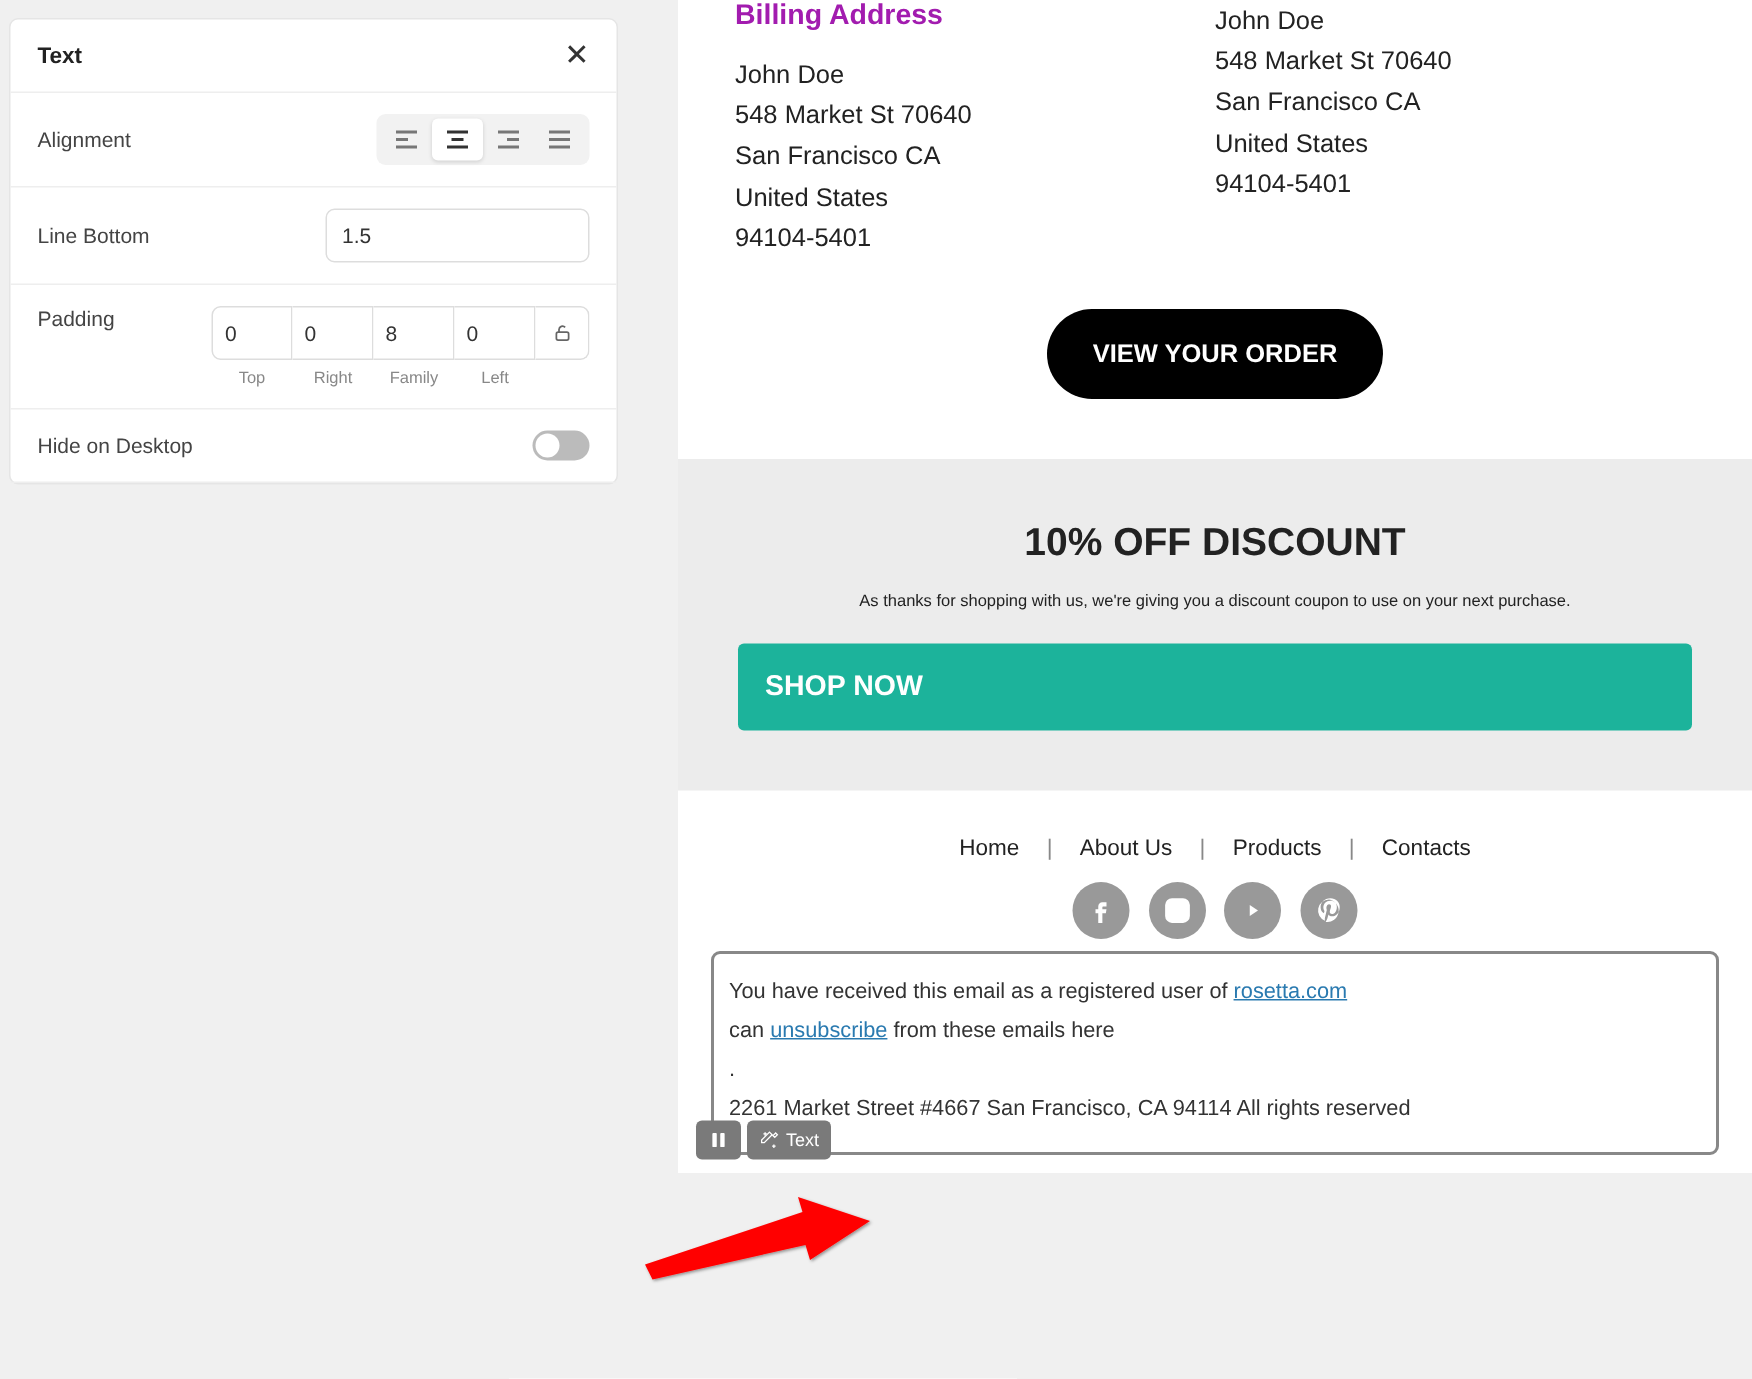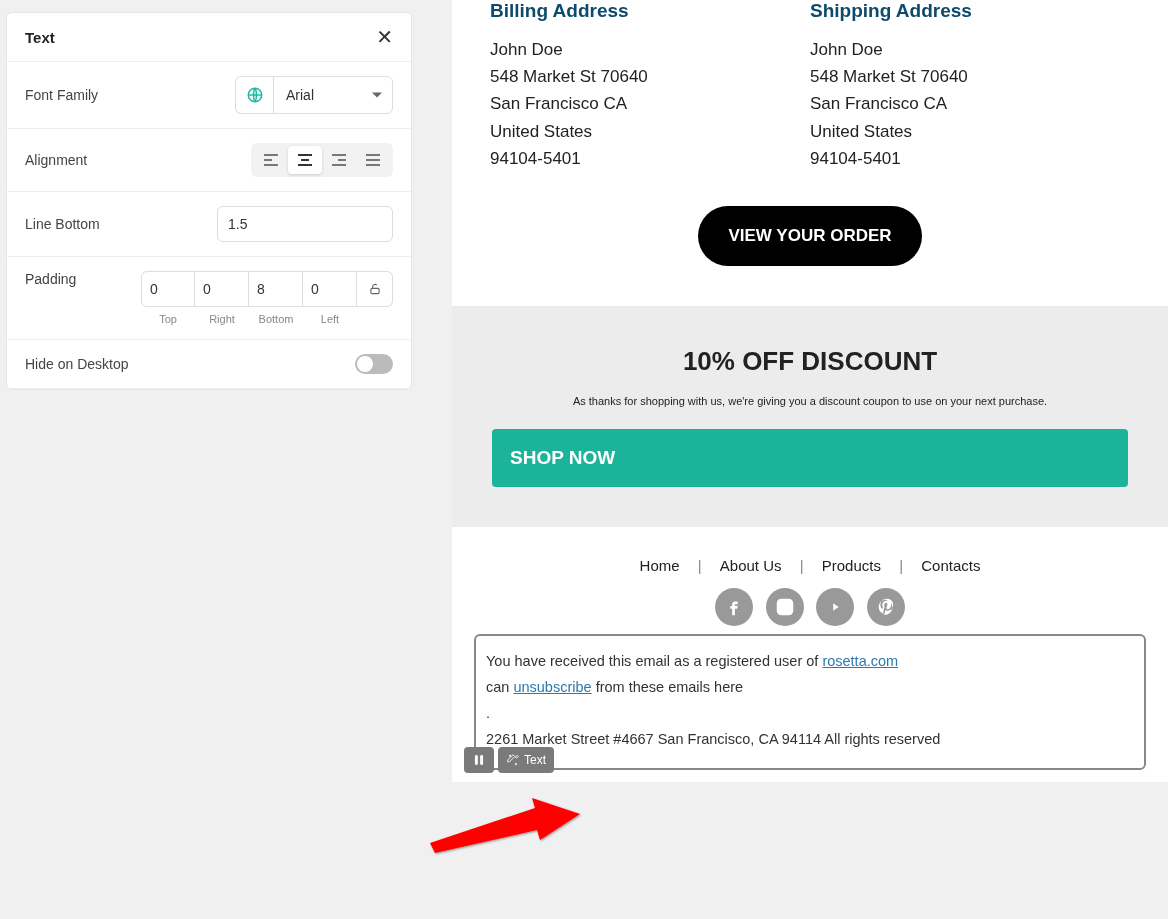--- a/index.html
+++ b/index.html
@@ -138,21 +138,21 @@
   
   .canvas {
     position: absolute;
     left: 452px; top: 0;
     width: 716px;
     background: #fff;
   }
 
   .addr-wrap { display: flex; padding: 0 38px; }
   .addr-col { flex: 1; }
-  .addr-h { font-size: 19px; font-weight: 700; color: #0c4a6e; margin-bottom: 14px; }
+  .addr-h { font-size: 19px; font-weight: 700; color: #a21caf; margin-bottom: 14px; }
   .addr-line { font-size: 17px; color: #222; line-height: 1.6; }
 
   .view-order-wrap { text-align: center; padding: 34px 0 40px; }
   .view-order-btn {
     display: inline-block;
     background: #000; color: #fff;
     font-size: 17px; font-weight: 700;
     padding: 20px 30px; border-radius: 30px;
     cursor: pointer;
   }
@@ -233,35 +233,20 @@
 </style>
 </head>
 <body>
 
 <div class="panel">
   <div class="panel-header">
     <div class="panel-title">Text</div>
     <div class="close-x">✕</div>
   </div>
 
-  <div class="row">
-    <div class="row-label">Font Family</div>
-    <div class="font-family-ctrl">
-      <div class="globe-box">
-        <svg viewBox="0 0 24 24" fill="none" stroke="currentColor" stroke-width="2">
-          <circle cx="12" cy="12" r="9"></circle>
-          <path d="M3 12h18M12 3c2.5 3 2.5 15 0 18M12 3c-2.5 3-2.5 15 0 18"></path>
-        </svg>
-      </div>
-      <div class="select-box">
-        <span>Arial</span>
-        <span class="select-caret"></span>
-      </div>
-    </div>
-  </div>
 
   <div class="row">
     <div class="row-label">Alignment</div>
     <div class="align-group">
       <div class="align-btn">
         <svg viewBox="0 0 16 14" fill="none" stroke="currentColor" stroke-width="2">
             <path d="M1 2h14M1 7h8M1 12h14"></path>
           </svg>
       </div>
       <div class="align-btn active">
@@ -308,21 +293,21 @@
         <div class="lock-cell">
           <svg viewBox="0 0 24 24" fill="none" stroke="currentColor" stroke-width="2">
               <rect x="5" y="11" width="14" height="9" rx="2"></rect>
               <path d="M8 11V8a4 4 0 0 1 7-2.5"></path>
             </svg>
         </div>
       </div>
       <div class="pad-labels">
         <div class="pad-label">Top</div>
         <div class="pad-label">Right</div>
-        <div class="pad-label">Bottom</div>
+        <div class="pad-label">Family</div>
         <div class="pad-label">Left</div>
       </div>
     </div>
   </div>
 
   <div class="row">
     <div class="row-label">Hide on Desktop</div>
     <div class="toggle"></div>
   </div>
 </div>
@@ -332,21 +317,20 @@
   <div class="addr-wrap">
     <div class="addr-col">
       <div class="addr-h">Billing Address</div>
       <div class="addr-line">John Doe</div>
       <div class="addr-line">548 Market St 70640</div>
       <div class="addr-line">San Francisco CA</div>
       <div class="addr-line">United States</div>
       <div class="addr-line">94104-5401</div>
     </div>
     <div class="addr-col">
-      <div class="addr-h">Shipping Address</div>
       <div class="addr-line">John Doe</div>
       <div class="addr-line">548 Market St 70640</div>
       <div class="addr-line">San Francisco CA</div>
       <div class="addr-line">United States</div>
       <div class="addr-line">94104-5401</div>
     </div>
   </div>
 
   <div class="view-order-wrap">
     <div class="view-order-btn">VIEW YOUR ORDER</div>

